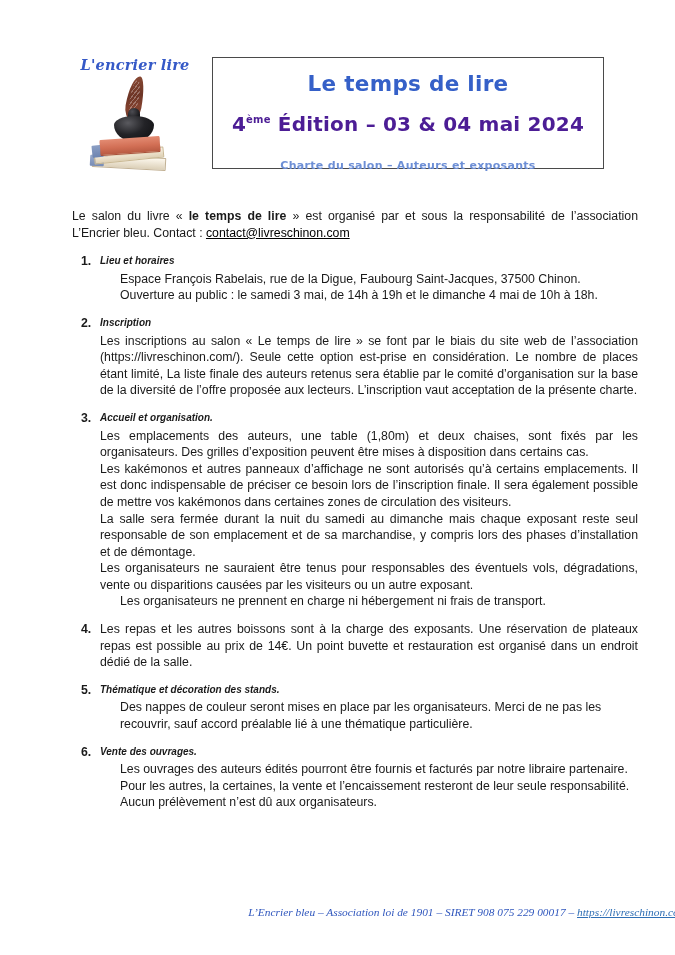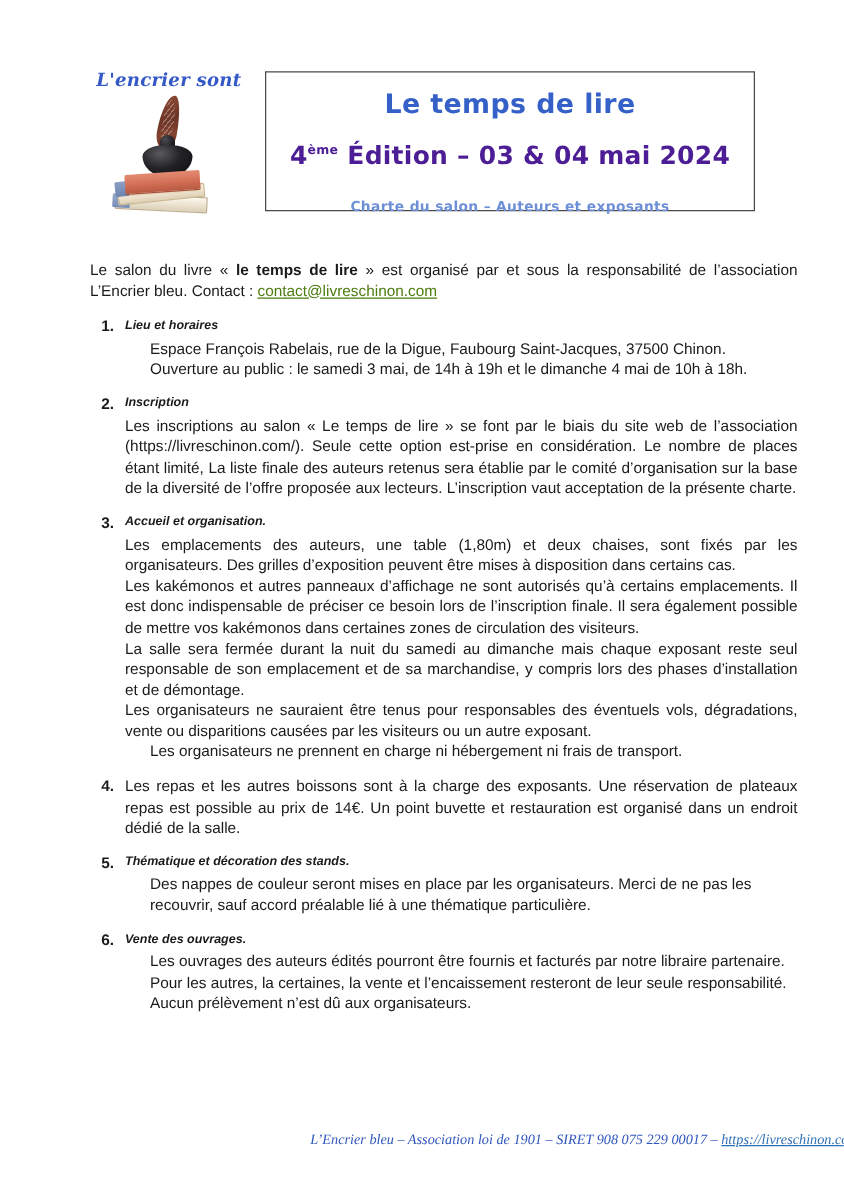--- a/index.html
+++ b/index.html
@@ -205,21 +205,21 @@
     width: 566px;
     font-size: 12.3px;
     line-height: 16.6px;
   }
   .intro {
     text-align: justify;
     margin: 0 0 12px 0;
   }
   .intro b { font-weight: bold; }
   a.link {
-    color: #4d7c0f;
+    color: #000000;
     text-decoration: underline;
   }
 
   ol.sections {
     margin: 0;
     padding: 0;
     list-style: none;
     counter-reset: sec;
   }
   li.section {
@@ -267,21 +267,21 @@
   }
 </style>
 </head>
 <body>
 
 <div class="page">
 
   <div class="header">
 
     <div class="logo">
-      <div class="logo-wordmark">L'encrier sont</div>
+      <div class="logo-wordmark">L'encrier lire</div>
       <div class="logo-art">
         <div class="quill"></div>
         <div class="quill-vane"></div>
         <div class="inkwell-neck"></div>
         <div class="inkwell"></div>
         <div class="book book-bot"></div>
         <div class="book book-spine-blue2"></div>
         <div class="book book-mid"></div>
         <div class="book book-spine-blue"></div>
         <div class="book book-top-pages"></div>

